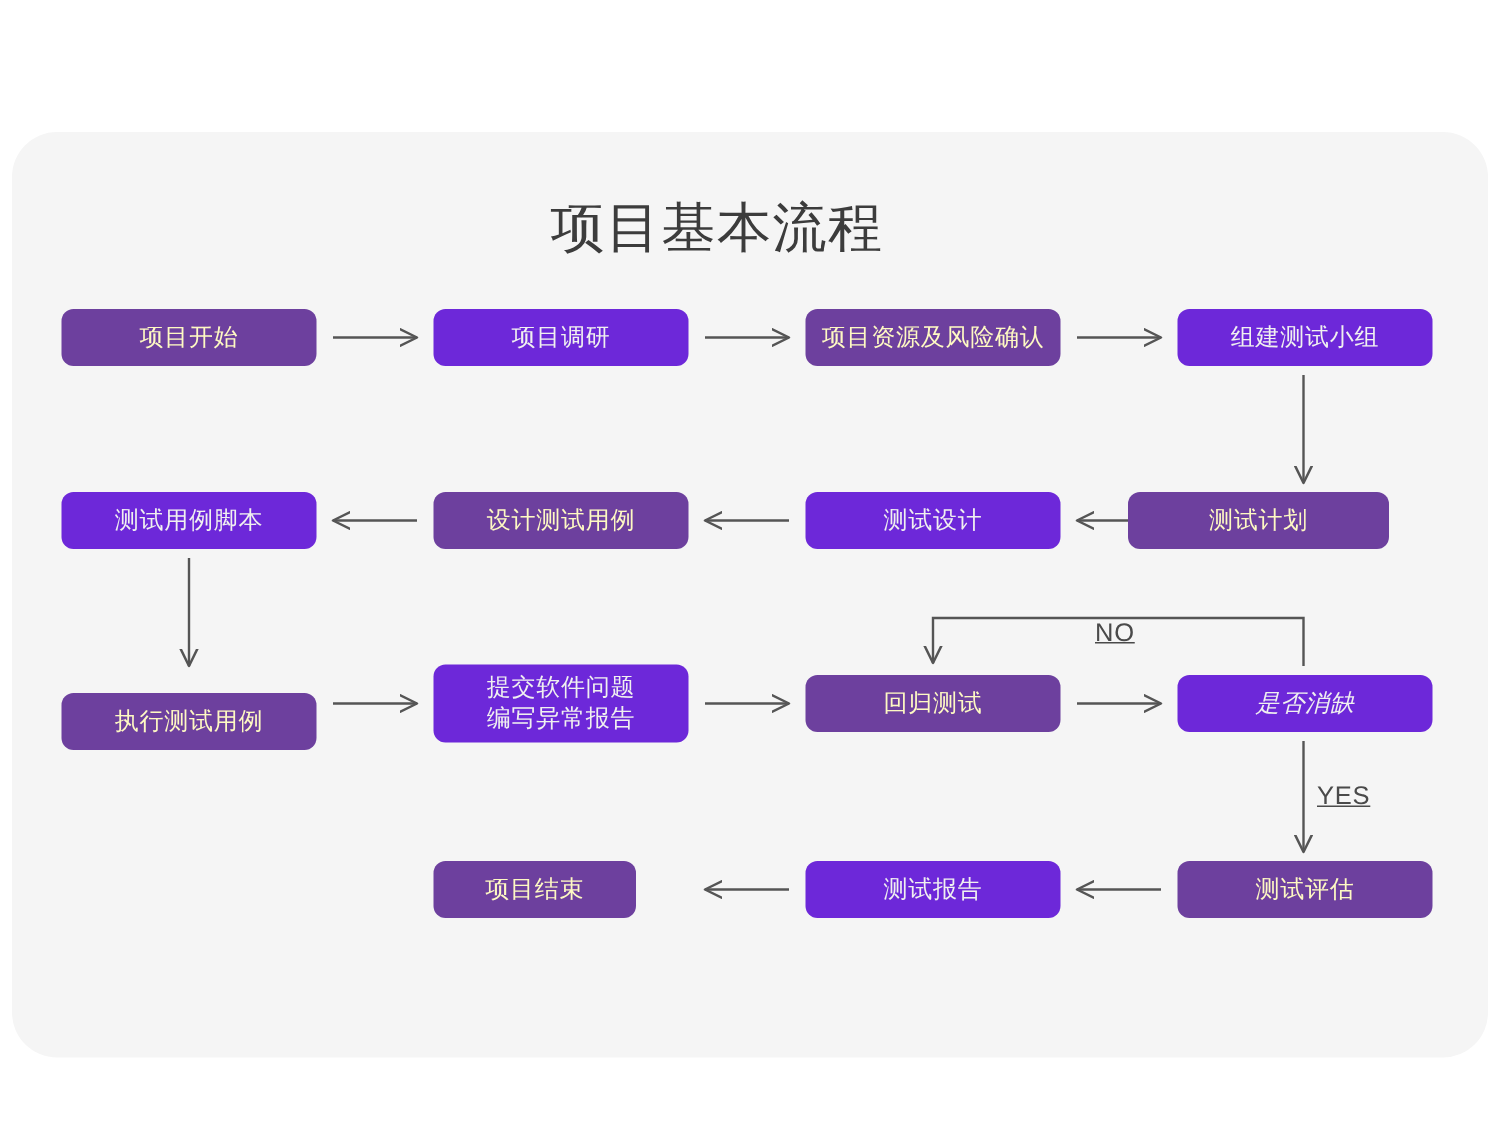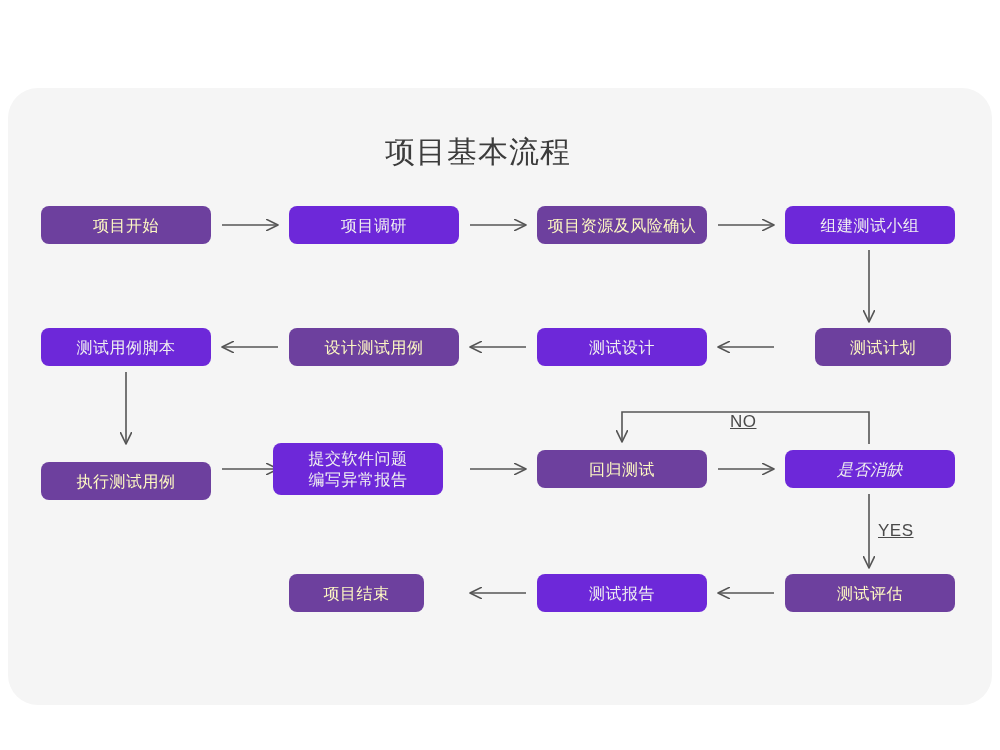--- a/index.html
+++ b/index.html
@@ -27,21 +27,21 @@
     height: 617px;
     background: #f5f5f5;
     border-radius: 30px;
   }
   .chart-title {
     position: absolute;
     left: 0;
     top: 132px;
     width: 956px;
     text-align: center;
-    font-size: 30px;
+    font-size: 36px;
     color: #3c3c3c;
     letter-spacing: 1px;
     font-weight: 400;
     line-height: 40px;
   }
   .node {
     position: absolute;
     box-sizing: border-box;
     border-radius: 8px;
     display: flex;
@@ -125,24 +125,24 @@
   <div class="edge-label" style="left:878px; top:521px;">YES</div>
 
   <div class="node purple" style="left:41px; top:206px; width:170px; height:38px;">项目开始</div>
   <div class="node gray" style="left:289px; top:206px; width:170px; height:38px;">项目调研</div>
   <div class="node purple" style="left:537px; top:206px; width:170px; height:38px;">项目资源及风险确认</div>
   <div class="node gray" style="left:785px; top:206px; width:170px; height:38px;">组建测试小组</div>
 
   <div class="node gray" style="left:41px; top:328px; width:170px; height:38px;">测试用例脚本</div>
   <div class="node purple" style="left:289px; top:328px; width:170px; height:38px;">设计测试用例</div>
   <div class="node gray" style="left:537px; top:328px; width:170px; height:38px;">测试设计</div>
-  <div class="node purple" style="left:815px; top:328px; width:136px; height:38px;">测试计划</div>
+  <div class="node purple" style="left:752px; top:328px; width:174px; height:38px;">测试计划</div>
 
   <div class="node purple" style="left:41px; top:450px; width:170px; height:38px;margin-top:12px;">执行测试用例</div>
-  <div class="node gray" style="left:273px; top:443px; width:170px; height:52px;">提交软件问题
+  <div class="node gray" style="left:289px; top:443px; width:170px; height:52px;">提交软件问题
 编写异常报告</div>
   <div class="node purple" style="left:537px; top:450px; width:170px; height:38px;">回归测试</div>
   <div class="node gray" style="left:785px; top:450px; width:170px; height:38px;font-style:italic;">是否消缺</div>
 
   <div class="node purple" style="left:289px; top:574px; width:135px; height:38px;">项目结束</div>
   <div class="node gray" style="left:537px; top:574px; width:170px; height:38px;">测试报告</div>
   <div class="node purple" style="left:785px; top:574px; width:170px; height:38px;">测试评估</div>
 
 </div>
 

